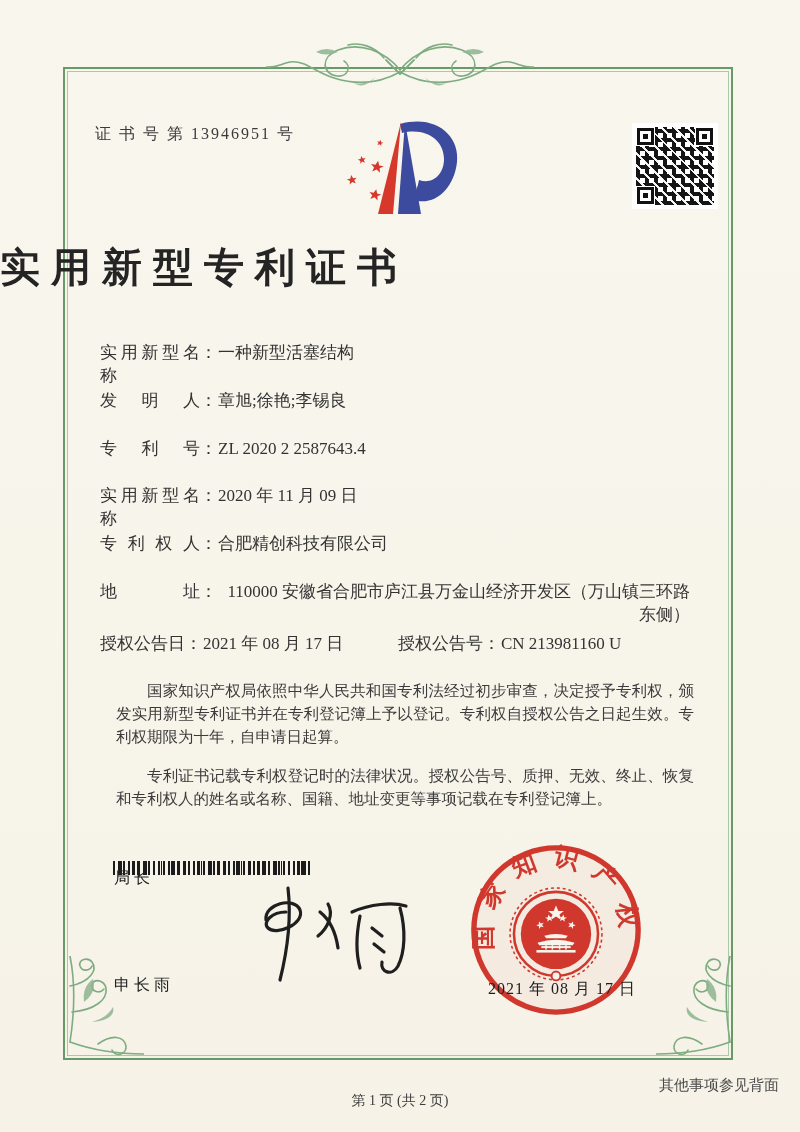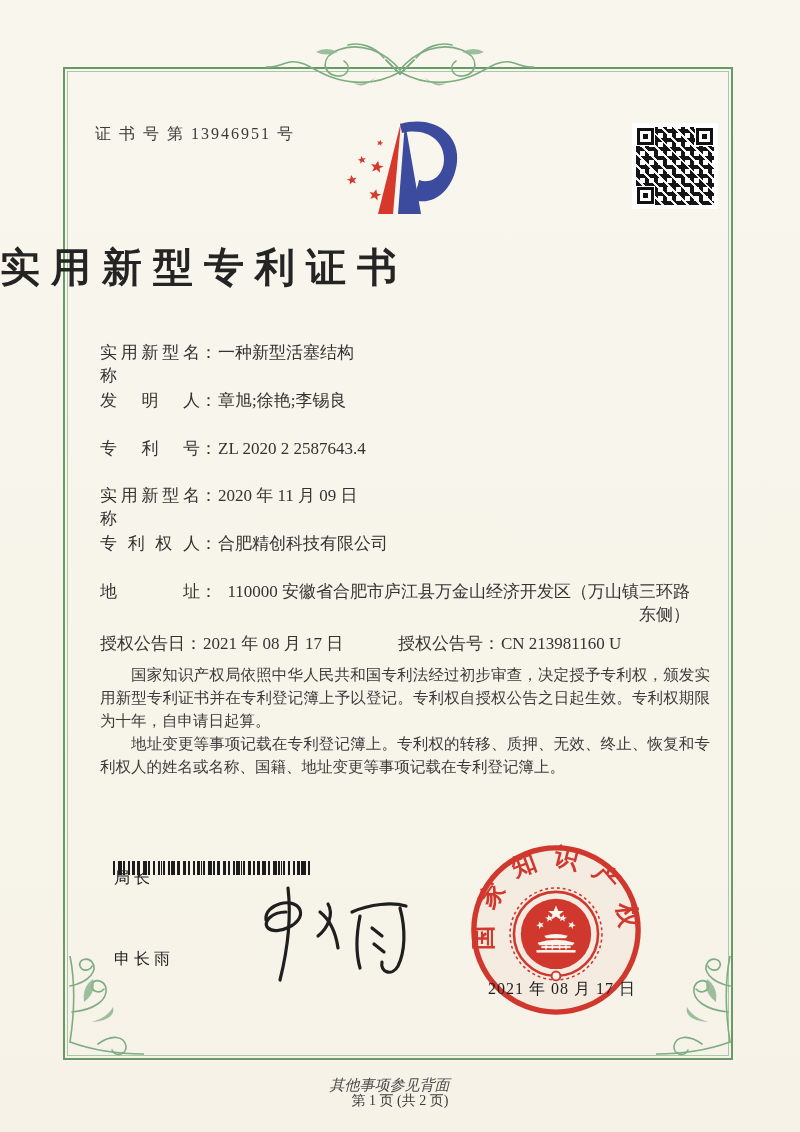--- a/index.html
+++ b/index.html
@@ -22,39 +22,39 @@
   .fields{left:100px;top:341px;width:608px;font-size:17px;color:#333;}
   .frow{position:absolute;left:0;width:608px;display:flex;align-items:flex-start;line-height:23px;}
   .lbl{flex:none;width:100px;text-align:justify;text-align-last:justify;}
   .colon{flex:none;width:18px;}
   .val{flex:none;max-width:480px;text-align:right;}
   .grant-group{position:absolute;top:0;display:flex;line-height:23px;}
   .grant-group .lbl{width:85px;}
 
   .paras{left:100px;top:663px;width:610px;font-size:15.5px;line-height:23px;
          text-align:justify;color:#3b3b3b;}
-  .paras p{margin:0;text-indent:2em;}
+  .paras p{margin:16px;text-indent:2em;}
 
   
   .barcode{left:113px;top:861px;width:197px;height:14px;
     background-image:
       repeating-linear-gradient(90deg,#1c1c1c 0 2px,rgba(0,0,0,0) 2px 5px),
       repeating-linear-gradient(90deg,#1c1c1c 0 1px,rgba(0,0,0,0) 1px 8px),
       repeating-linear-gradient(90deg,rgba(0,0,0,0) 0 6px,#1c1c1c 6px 8px,rgba(0,0,0,0) 8px 13px);}
 
   .officer-title{left:114px;top:868px;font-size:16px;letter-spacing:4px;
          font-family:"Liberation Sans","DejaVu Sans",sans-serif;color:#222;}
-  .officer-name{left:114px;top:949px;font-size:16px;letter-spacing:4px;
+  .officer-name{left:114px;top:975px;font-size:16px;letter-spacing:4px;
          font-family:"Liberation Sans","DejaVu Sans",sans-serif;color:#222;}
 
   .seal-date{left:482px;top:979px;width:160px;text-align:center;font-size:16px;
          letter-spacing:1px;color:#1d1d1d;z-index:6;}
 
   .pagenum{left:0;top:1092px;width:800px;text-align:center;font-size:14px;color:#3c3c3c;}
-  .backnote{left:0;top:1076px;width:779px;text-align:center;font-size:15px;color:#4a4a4a;font-style:italic;}
+  .backnote{left:0;top:1076px;width:779px;text-align:right;font-size:15px;color:#4a4a4a;}
 
   
   .qr{left:632px;top:123px;width:86px;height:86px;background:#fff;padding:0;box-sizing:border-box;}
   .qr-body{position:absolute;left:4px;top:4px;width:78px;height:78px;
     background-image:
       repeating-linear-gradient(45deg,rgba(255,255,255,.95) 0 2px,rgba(0,0,0,0) 2px 9px),
       repeating-linear-gradient(90deg,#151515 0 4px,rgba(0,0,0,0) 4px 9px),
       repeating-linear-gradient(0deg,#151515 0 4px,#fff 4px 9px);}
   .finder{position:absolute;width:19px;height:19px;background:#fff;border:0;box-sizing:border-box;}
   .finder::before{content:"";position:absolute;left:1px;top:1px;width:17px;height:17px;
@@ -151,21 +151,21 @@
       <div class="grant-group" style="left:298px">
         <span class="lbl">授权公告号</span>
           <span class="colon">：</span>
           <span class="val">CN 213981160 U</span>
       </div>
     </div>
   </div>
 
   <div class="abs paras">
     <p>国家知识产权局依照中华人民共和国专利法经过初步审查，决定授予专利权，颁发实用新型专利证书并在专利登记簿上予以登记。专利权自授权公告之日起生效。专利权期限为十年，自申请日起算。</p>
-    <p>地址变更等事项记载在专利登记簿上。专利权的转移、质押、无效、终止、恢复和专利权人的姓名或名称、国籍、地址变更等事项记载在专利登记簿上。</p>
+    <p>专利证书记载专利权登记时的法律状况。授权公告号、质押、无效、终止、恢复和专利权人的姓名或名称、国籍、地址变更等事项记载在专利登记簿上。</p>
   </div>
 
   <div class="abs barcode"></div>
 
   <div class="abs officer-title">局长</div>
   <div class="abs officer-name">申长雨</div>
 
   <svg class="abs" style="left:228px;top:878px" width="205" height="112" viewBox="0 0 205 112">
     <g fill="none" stroke="#1f1f1f" stroke-width="3.2" stroke-linecap="round" stroke-linejoin="round">
       <path d="M38,42 C36,26 66,18 72,32 C77,46 48,58 40,50 C34,44 44,34 58,34"></path>

